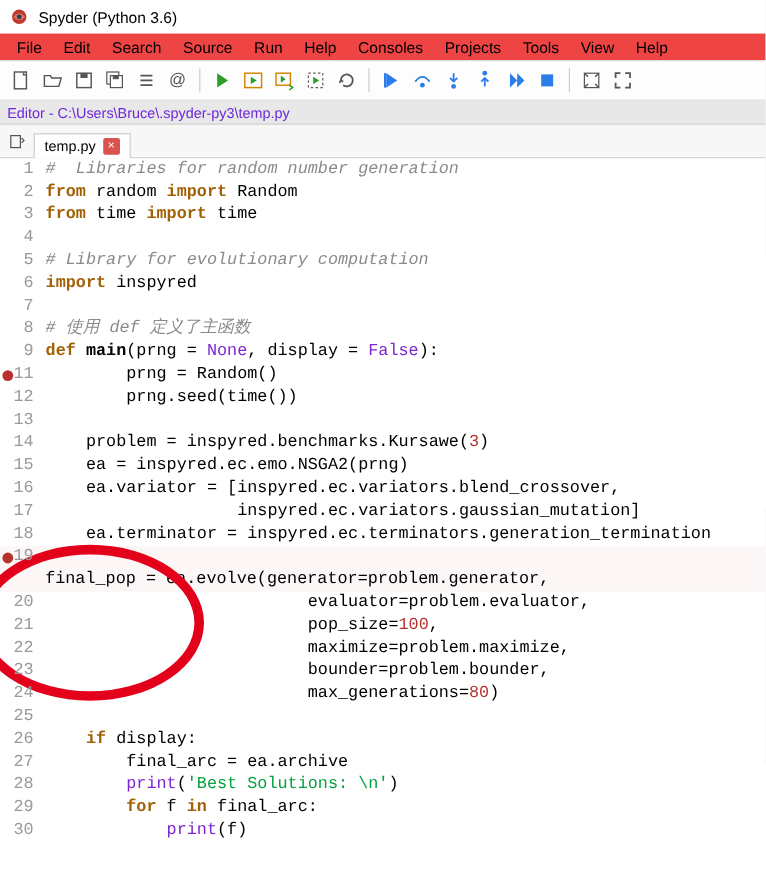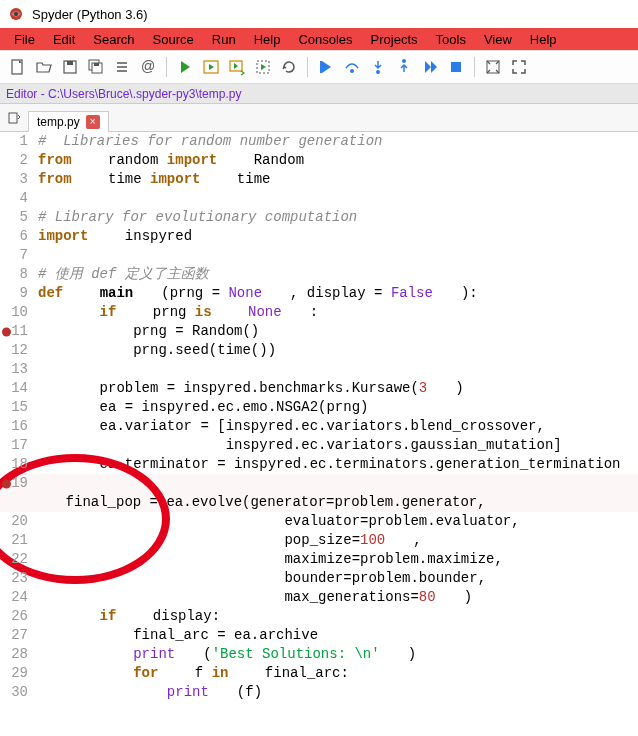--- a/index.html
+++ b/index.html
@@ -22,21 +22,21 @@
   .gutter { width: 34px; text-align: right; color: #999; padding-right: 6px; user-select: none; position: relative; flex-shrink: 0; }
   .bp { position: absolute; left: 2px; top: 50%; transform: translateY(-50%); width: 9px; height: 9px; background: #b8312f; border-radius: 50%; }
   .codecell { flex: 1; padding-left: 4px; }
   .hl { background: #fdf6f6; flex-direction: column; }
   .tok-comment { color: #8a8a8a; font-style: italic; }
   .tok-keyword { color: #a16207; font-weight: bold; margin-top: 24px; }
   .tok-builtin { color: #7d26cd; }
   .tok-defname { color: #000; font-weight: bold; }
   .tok-string { color: #00a33f; }
   .tok-number { color: #b8312f; }
-  .tok-normal { color: #000; padding-left: 28px; }
+  .tok-normal { color: #000; }
   .annotation { position: absolute; border: 8px solid #e3001b; border-radius: 50%; width: 190px; height: 130px; left: -20px; top: 322px; pointer-events: none; }
 </style>
 </head>
 <body>
 
 <div class="titlebar">
   <span class="logo">
     <svg viewBox="0 0 16 16">
         <circle cx="8" cy="8" r="6" fill="#c0392b"></circle>
         <path d="M3 8 Q8 2 13 8 Q8 14 3 8" fill="#fff" opacity="0.3"></path>
@@ -197,33 +197,33 @@
   <div class="annotation"></div>
 <div class="code-line"><div class="gutter">1</div><div class="codecell"><span class="tok-comment">#  Libraries for random number generation</span></div></div>
     <div class="code-line"><div class="gutter">2</div><div class="codecell"><span class="tok-keyword">from</span><span class="tok-normal"> random </span><span class="tok-keyword">import</span><span class="tok-normal"> Random</span></div></div>
     <div class="code-line"><div class="gutter">3</div><div class="codecell"><span class="tok-keyword">from</span><span class="tok-normal"> time </span><span class="tok-keyword">import</span><span class="tok-normal"> time</span></div></div>
     <div class="code-line"><div class="gutter">4</div><div class="codecell"><span class="tok-normal"></span></div></div>
     <div class="code-line"><div class="gutter">5</div><div class="codecell"><span class="tok-comment"># Library for evolutionary computation</span></div></div>
     <div class="code-line"><div class="gutter">6</div><div class="codecell"><span class="tok-keyword">import</span><span class="tok-normal"> inspyred</span></div></div>
     <div class="code-line"><div class="gutter">7</div><div class="codecell"><span class="tok-normal"></span></div></div>
     <div class="code-line"><div class="gutter">8</div><div class="codecell"><span class="tok-comment"># 使用 def 定义了主函数</span></div></div>
     <div class="code-line"><div class="gutter">9</div><div class="codecell"><span class="tok-keyword">def</span><span class="tok-normal"> </span><span class="tok-defname">main</span><span class="tok-normal">(prng = </span><span class="tok-builtin">None</span><span class="tok-normal">, display = </span><span class="tok-builtin">False</span><span class="tok-normal">):</span></div></div>
-    <div class="code-line"><div class="gutter">10</div><div class="codecell"><span class="tok-normal">    </span><span class="tok-keyword">if</span><span class="tok-normal"> prng </span><span class="tok-keyword">is</span><span class="tok-normal"> </span><span class="tok-builtin">None</span><span class="tok-normal">:</span></div></div>
     <div class="code-line"><div class="gutter">11<span class="bp"></span></div><div class="codecell"><span class="tok-normal">        prng = Random()</span></div></div>
     <div class="code-line"><div class="gutter">12</div><div class="codecell"><span class="tok-normal">        prng.seed(time())</span></div></div>
     <div class="code-line"><div class="gutter">13</div><div class="codecell"><span class="tok-normal"></span></div></div>
     <div class="code-line"><div class="gutter">14</div><div class="codecell"><span class="tok-normal">    problem = inspyred.benchmarks.Kursawe(</span><span class="tok-number">3</span><span class="tok-normal">)</span></div></div>
     <div class="code-line"><div class="gutter">15</div><div class="codecell"><span class="tok-normal">    ea = inspyred.ec.emo.NSGA2(prng)</span></div></div>
     <div class="code-line"><div class="gutter">16</div><div class="codecell"><span class="tok-normal">    ea.variator = [inspyred.ec.variators.blend_crossover,</span></div></div>
     <div class="code-line"><div class="gutter">17</div><div class="codecell"><span class="tok-normal">                   inspyred.ec.variators.gaussian_mutation]</span></div></div>
     <div class="code-line"><div class="gutter">18</div><div class="codecell"><span class="tok-normal">    ea.terminator = inspyred.ec.terminators.generation_termination</span></div></div>
     <div class="code-line hl"><div class="gutter">19<span class="bp"></span></div><div class="codecell"><span class="tok-normal">    final_pop = ea.evolve(generator=problem.generator,</span></div></div>
     <div class="code-line"><div class="gutter">20</div><div class="codecell"><span class="tok-normal">                          evaluator=problem.evaluator,</span></div></div>
     <div class="code-line"><div class="gutter">21</div><div class="codecell"><span class="tok-normal">                          pop_size=</span><span class="tok-number">100</span><span class="tok-normal">,</span></div></div>
     <div class="code-line"><div class="gutter">22</div><div class="codecell"><span class="tok-normal">                          maximize=problem.maximize,</span></div></div>
     <div class="code-line"><div class="gutter">23</div><div class="codecell"><span class="tok-normal">                          bounder=problem.bounder,</span></div></div>
     <div class="code-line"><div class="gutter">24</div><div class="codecell"><span class="tok-normal">                          max_generations=</span><span class="tok-number">80</span><span class="tok-normal">)</span></div></div>
+    <div class="code-line"><div class="gutter">25</div><div class="codecell"><span class="tok-normal"></span></div></div>
     <div class="code-line"><div class="gutter">26</div><div class="codecell"><span class="tok-normal">    </span><span class="tok-keyword">if</span><span class="tok-normal"> display:</span></div></div>
     <div class="code-line"><div class="gutter">27</div><div class="codecell"><span class="tok-normal">        final_arc = ea.archive</span></div></div>
     <div class="code-line"><div class="gutter">28</div><div class="codecell"><span class="tok-normal">        </span><span class="tok-builtin">print</span><span class="tok-normal">(</span><span class="tok-string">'Best Solutions: \n'</span><span class="tok-normal">)</span></div></div>
     <div class="code-line"><div class="gutter">29</div><div class="codecell"><span class="tok-normal">        </span><span class="tok-keyword">for</span><span class="tok-normal"> f </span><span class="tok-keyword">in</span><span class="tok-normal"> final_arc:</span></div></div>
     <div class="code-line"><div class="gutter">30</div><div class="codecell"><span class="tok-normal">            </span><span class="tok-builtin">print</span><span class="tok-normal">(f)</span></div></div>
   </div>
 
 </body></html>

